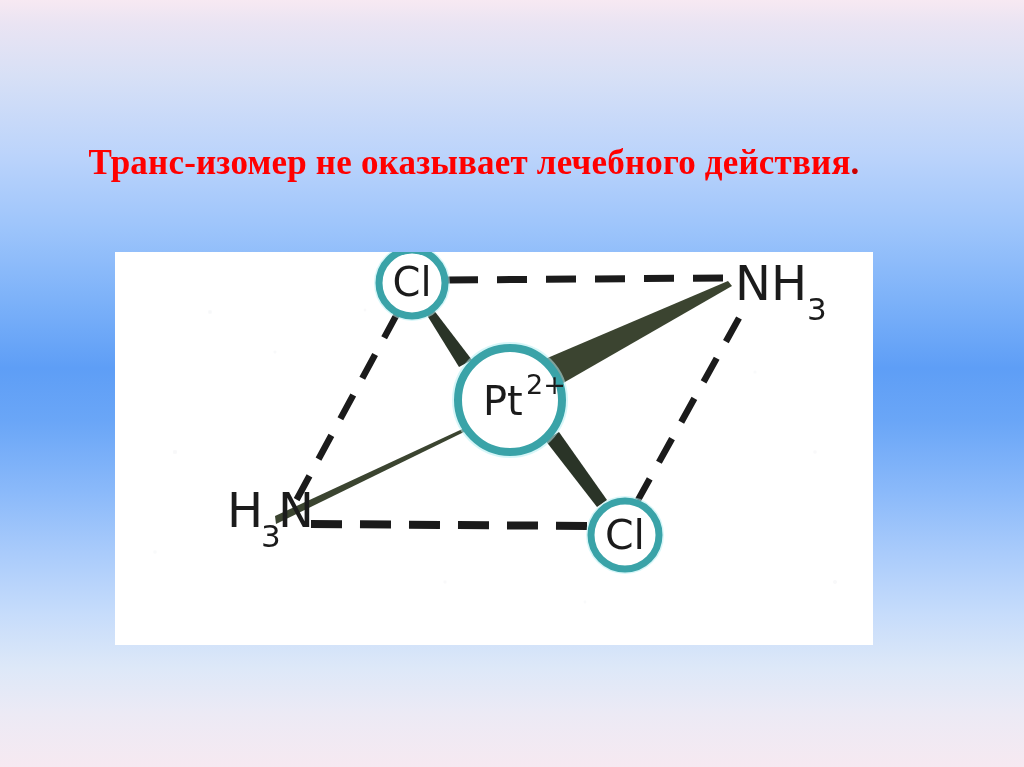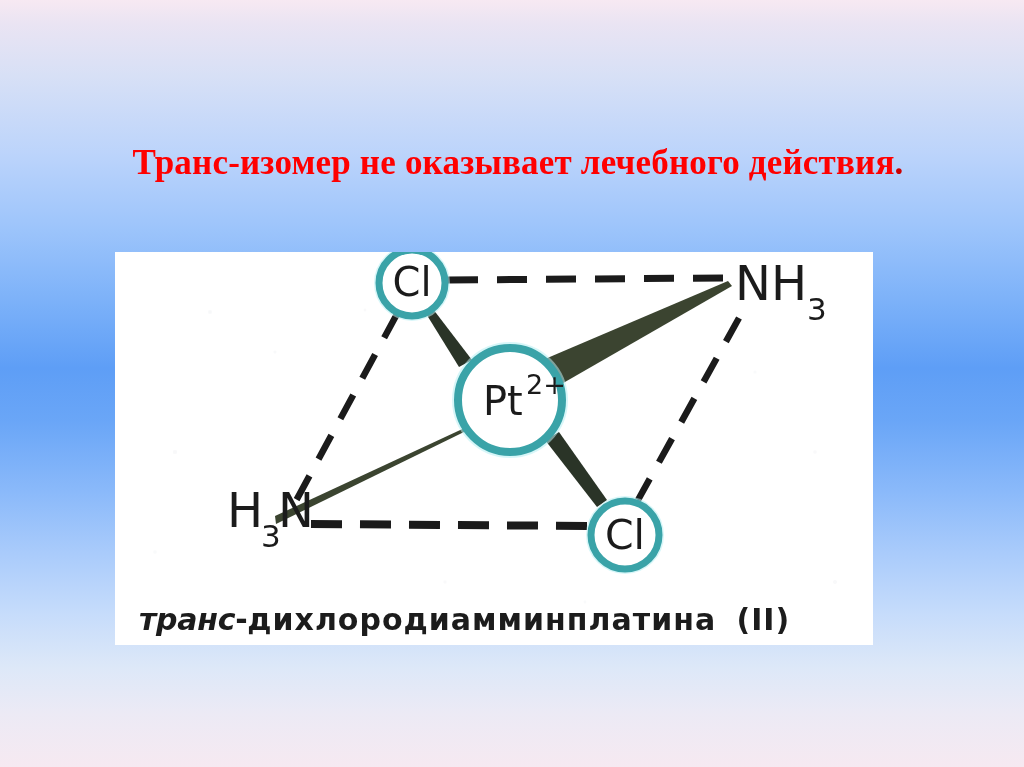--- a/index.html
+++ b/index.html
@@ -42,21 +42,20 @@
     top: 142px;
     width: 948px;
     text-align: center;
     font-family: "Liberation Serif", "DejaVu Serif", serif;
     font-weight: bold;
     font-size: 35px;
     line-height: 42px;
     color: #ff0000;
     letter-spacing: 0.2px;
     white-space: nowrap;
-    padding-left: 44px;
   }
   #title .period {
     color: #cc0000;
   }
 
   
   #figure-panel {
     position: absolute;
     left: 115px;
     top: 252px;
@@ -194,18 +193,15 @@
       </g>
 
       <g>
         <text class="atom-label" x="112" y="275" font-size="48" text-anchor="start">H</text>
         <text class="atom-label" x="146" y="295" font-size="31" text-anchor="start">3</text>
         <text class="atom-label" x="163" y="275" font-size="48" text-anchor="start">N</text>
       </g>
 
     </svg>
 
-    <div id="caption">
-      <span class="ital">транс</span><span>-</span><span class="rom">дихлородиамминплатина</span><span>&nbsp;&nbsp;</span><span class="rom">(II)</span>
-    </div>
 
   </div>
 </div>
 
 </body></html>

